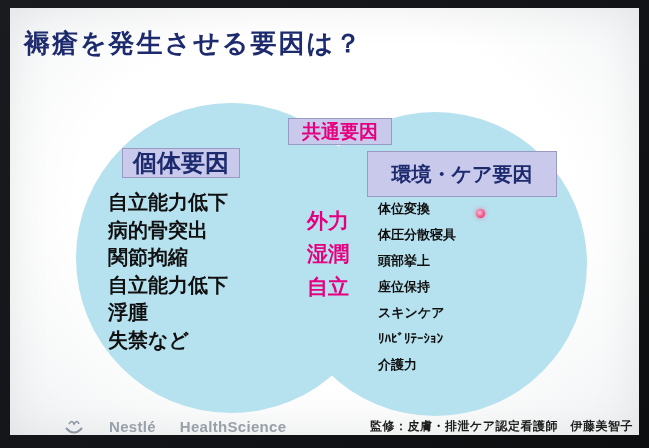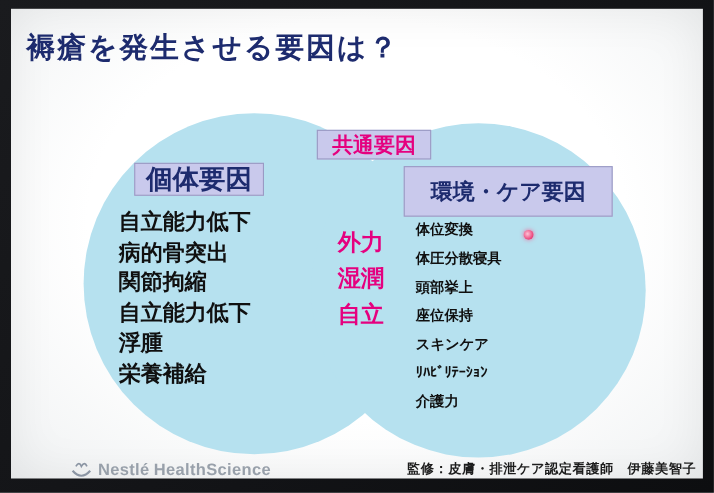--- a/index.html
+++ b/index.html
@@ -38,21 +38,21 @@
   .list.left-list   { left:98px;  top:181px; font-size:20px; color:#101010; line-height:27.5px; }
   .list.center-list { left:297px; top:196px; width:66px; font-size:21px; color:#e5007f; line-height:33px; }
   .list.right-list  { left:368px; top:188px; font-size:13px; color:#101010; line-height:26px; }
   .laser-dot {
     position:absolute; left:466px; top:201px; width:9px; height:9px; border-radius:50%;
     background:radial-gradient(circle at 40% 40%, #ffc2d6 0%, #e8336e 75%);
     box-shadow:0 0 4px rgba(255,80,140,0.8);
   }
   .logo {
     position:absolute; left:52px; top:406px;
-    display:flex; align-items:center; gap:3px;
+    display:flex; align-items:center; gap:23px;
     color:#98a0aa; font-size:15px; font-weight:bold; letter-spacing:0.3px;
   }
   .logo .part2 { margin-left:1px; }
   .credit {
     position:absolute; right:6px; top:410px;
     font-size:12px; color:#1c1c1c; font-weight:bold; letter-spacing:0.5px;
   }
 </style>
 </head>
 <body>
@@ -67,21 +67,21 @@
   <div class="label common">共通要因</div>
   <div class="label left-label">個体要因</div>
   <div class="label right-label">環境・ケア要因</div>
 
   <div class="list left-list">
       <div>自立能力低下</div>
       <div>病的骨突出</div>
       <div>関節拘縮</div>
       <div>自立能力低下</div>
       <div>浮腫</div>
-      <div>栄養補給</div>
+      <div>失禁など</div>
     </div>
 
   <div class="list center-list">
       <div>外力</div>
       <div>湿潤</div>
       <div>自立</div>
     </div>
 
   <div class="list right-list">
       <div>体位変換</div>

